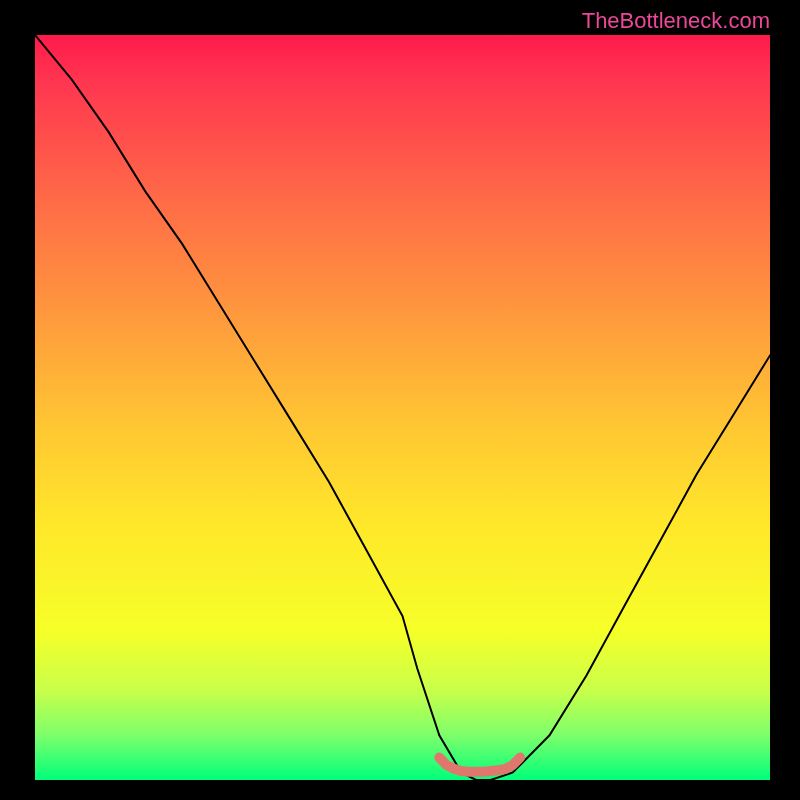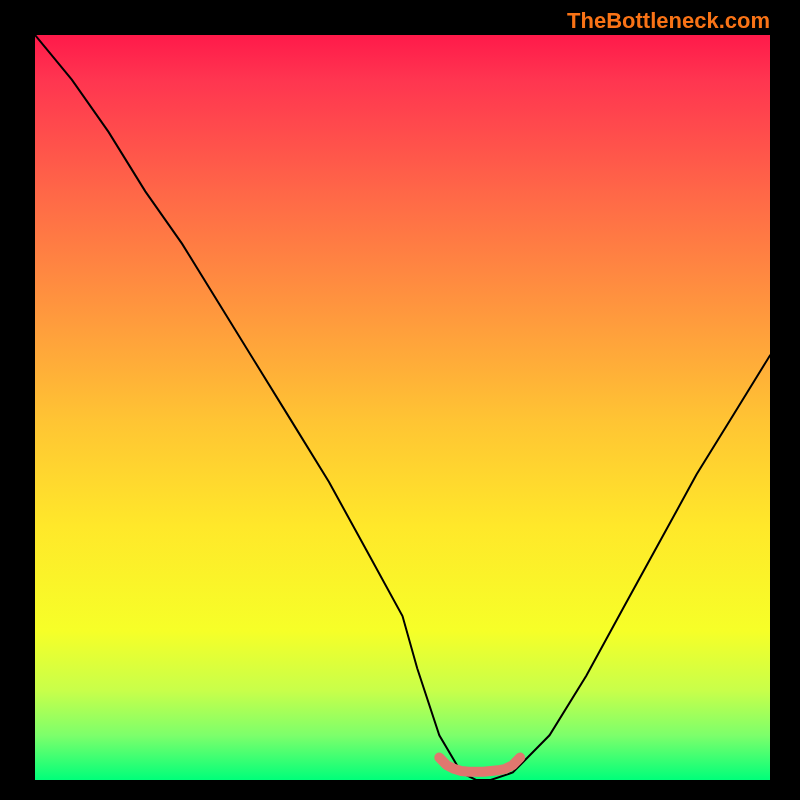--- a/index.html
+++ b/index.html
@@ -43,23 +43,23 @@
       #f6ff28 80%,
       #c8ff4a 88%,
       #7dff6b 94%,
       #00ff7a 100%
     );
   }
   .watermark {
     position: absolute;
     top: 8px;
     right: 30px;
-    color: #f97316;
+    color: #ec4899;
     font-size: 22px;
-    font-weight: 700;
+    font-weight: 400;
     user-select: none;
   }
   svg.curve-overlay {
     position: absolute;
     left: 0;
     top: 0;
     width: 100%;
     height: 100%;
     pointer-events: none;
   }

